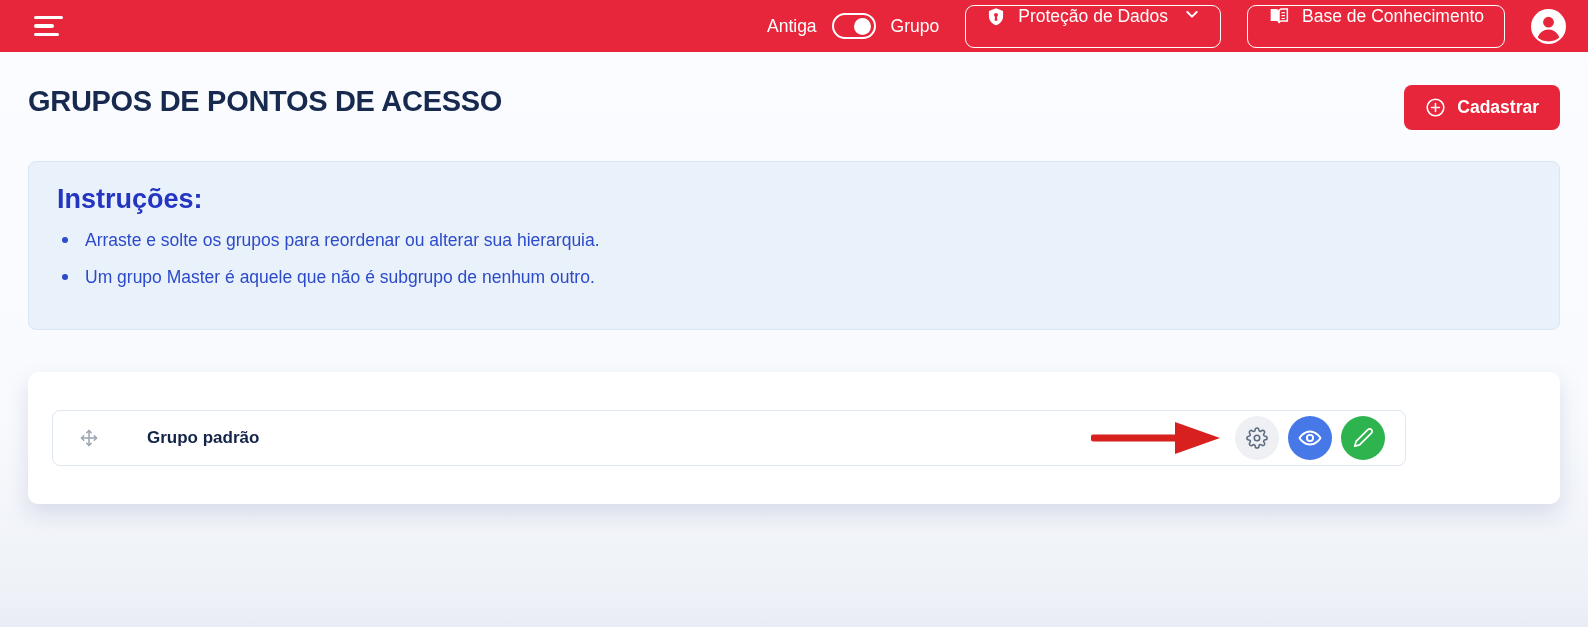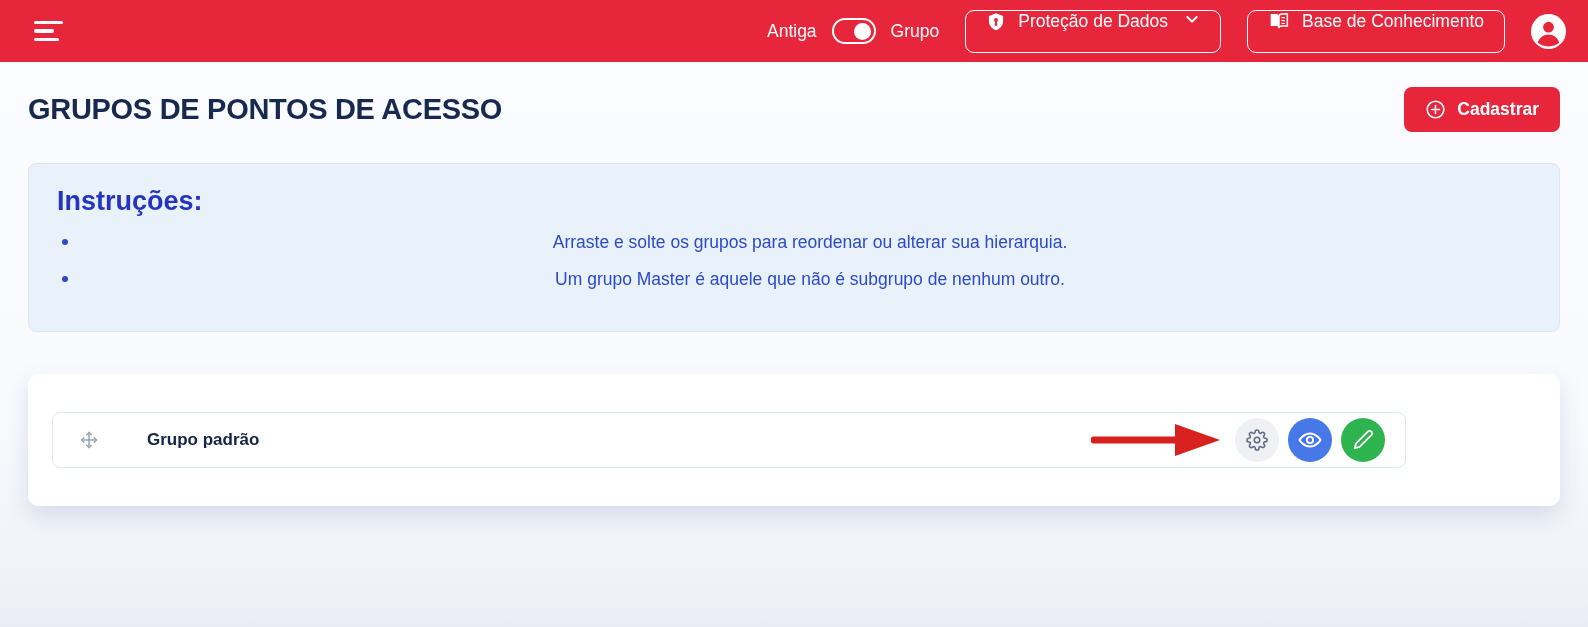--- a/index.html
+++ b/index.html
@@ -2,47 +2,47 @@
 <html><head>
 <meta charset="utf-8">
 <style>
   * { margin:0; padding:0; box-sizing:border-box; }
   html,body { width:1588px; height:627px; overflow:hidden; }
   body { font-family:"Liberation Sans", sans-serif; }
   .page { width:1588px; height:627px;
     background:linear-gradient(180deg,#fbfcff 0px,#f8fafd 420px,#eef1f7 595px,#e9ecf4 627px); }
 
   
-  header { height:62px; background:#e8263b; display:flex; align-items:center; padding:0 22px 0 30px; }
+  header { height:52px; background:#e8263b; display:flex; align-items:center; padding:0 22px 0 30px; }
   .hamburger { background:none; border:none; cursor:pointer; display:flex; flex-direction:column; gap:5px; padding:4px; }
   .hamburger .bar { display:block; height:3.5px; border-radius:2px; background:#fff; }
   .bar.b1 { width:29px; } .bar.b2 { width:20px; } .bar.b3 { width:25px; }
   .header-right { margin-left:auto; display:flex; align-items:center; gap:26px; }
   .version-toggle { display:flex; align-items:center; gap:15px; color:#fff; font-size:17.5px; font-weight:500; }
   .switch { position:relative; width:44px; height:26px; border:2px solid #fff; border-radius:14px; display:inline-block; cursor:pointer; }
   .switch .knob { position:absolute; top:2.5px; right:3px; width:17px; height:17px; border-radius:50%; background:#fff; }
   .hbtn { display:flex; align-items:flex-start; gap:12px; height:43px; padding:0 20px; background:transparent;
     border:1.5px solid #fff; border-radius:9px; color:#fff; font-size:17.5px; font-weight:500;
     font-family:"Liberation Sans", sans-serif; cursor:pointer; }
   .avatar { width:35px; height:35px; cursor:pointer; }
 
   
   main { padding:0 28px; }
-  .title-row { margin-top:25px; display:flex; justify-content:space-between; align-items:center; }
+  .title-row { margin-top:33px; display:flex; justify-content:space-between; align-items:flex-start; }
   h1 { font-size:29px; font-weight:700; letter-spacing:-0.3px; color:#17294e; }
   .register-btn { display:flex; align-items:center; gap:11px; height:45px; padding:0 21px; background:#e8263b;
     color:#fff; border:none; border-radius:8px; font-size:17.5px; font-weight:600;
     font-family:"Liberation Sans", sans-serif; cursor:pointer; }
 
   
   .instructions { margin-top:31px; background:#e9f1fb; border:1px solid #d8e6f5; border-radius:8px;
     padding:18px 24px 26px 24px; }
   .instructions h2 { font-size:27px; font-weight:800; color:#2435c2; margin:4px 0 12px 4px; }
   .instructions ul { list-style:none; }
-  .instructions li { position:relative; padding-left:32px; margin:14px 0; font-size:17.5px; color:#2c4ac9; line-height:1.3;text-align:center; }
+  .instructions li { position:relative; padding-left:32px; margin:14px 0; font-size:17.5px; color:#2c4ac9; line-height:1.3; }
   .instructions li::before { content:""; position:absolute; left:9px; top:8px; width:6px; height:6px; border-radius:50%; background:#2c4ac9; }
   .inherit-ic { vertical-align:-5px; margin:0 4px; }
 
   
   .groups-card { margin-top:42px; background:#fff; border-radius:10px; padding:38px 24px;
     box-shadow:0 10px 22px rgba(148,160,196,0.30); }
   .group-row { display:flex; align-items:center; height:56px; border:1px solid #dde6f1; border-radius:8px;
     background:#fff; padding:0 20px 0 27px; margin-right:130px; }
   .drag { display:flex; cursor:grab; }
   .group-name { margin-left:49px; font-size:17px; font-weight:700; color:#132448; }

